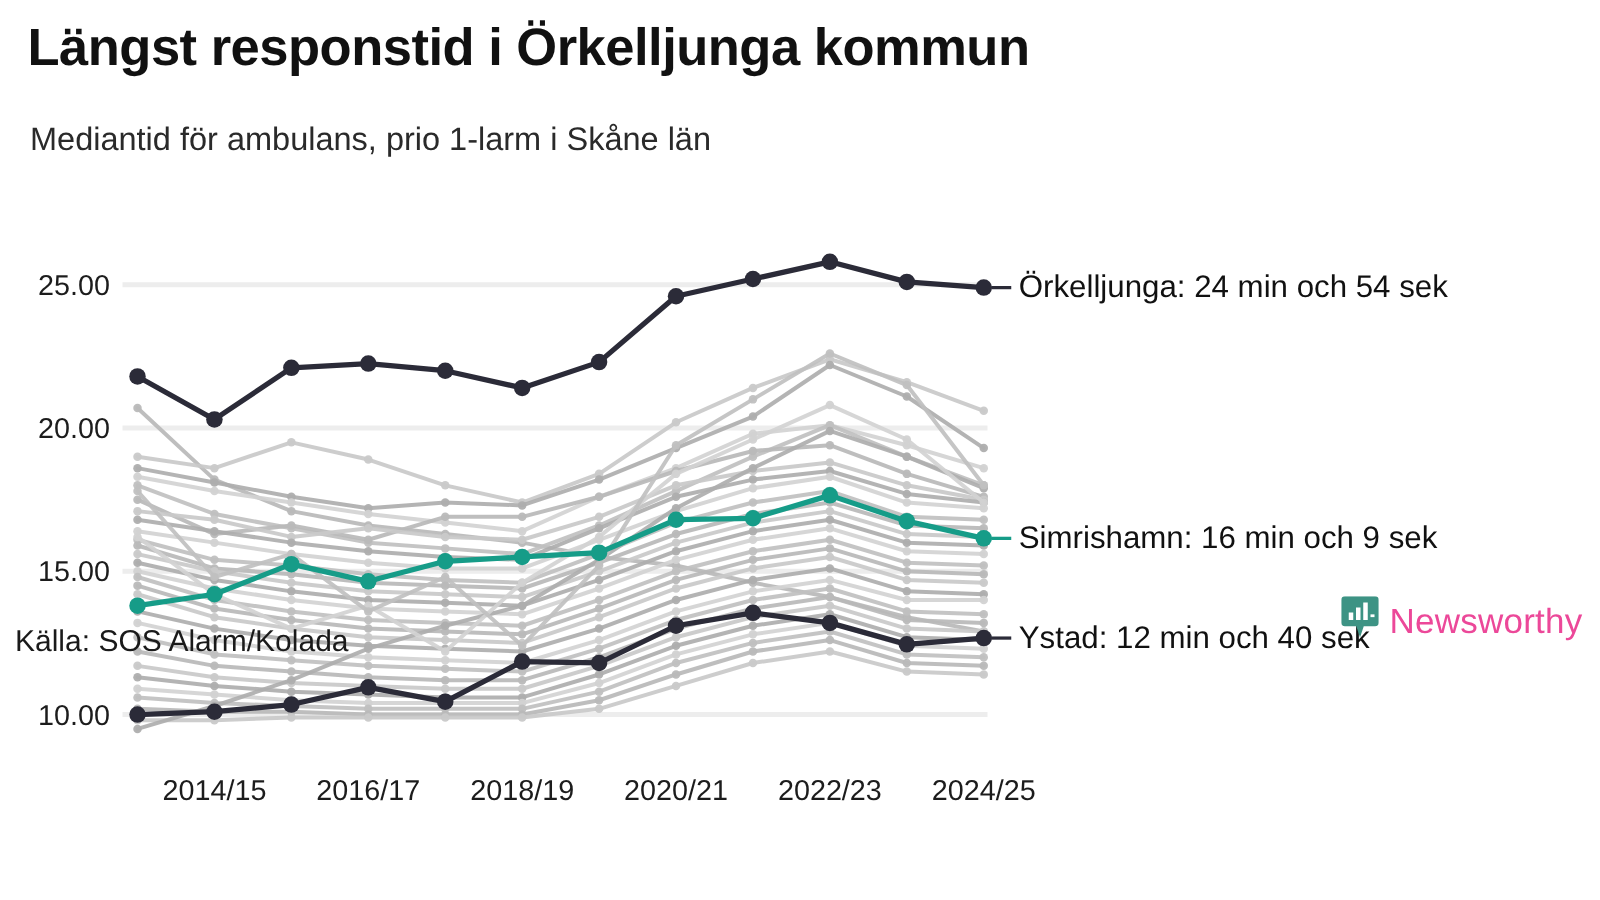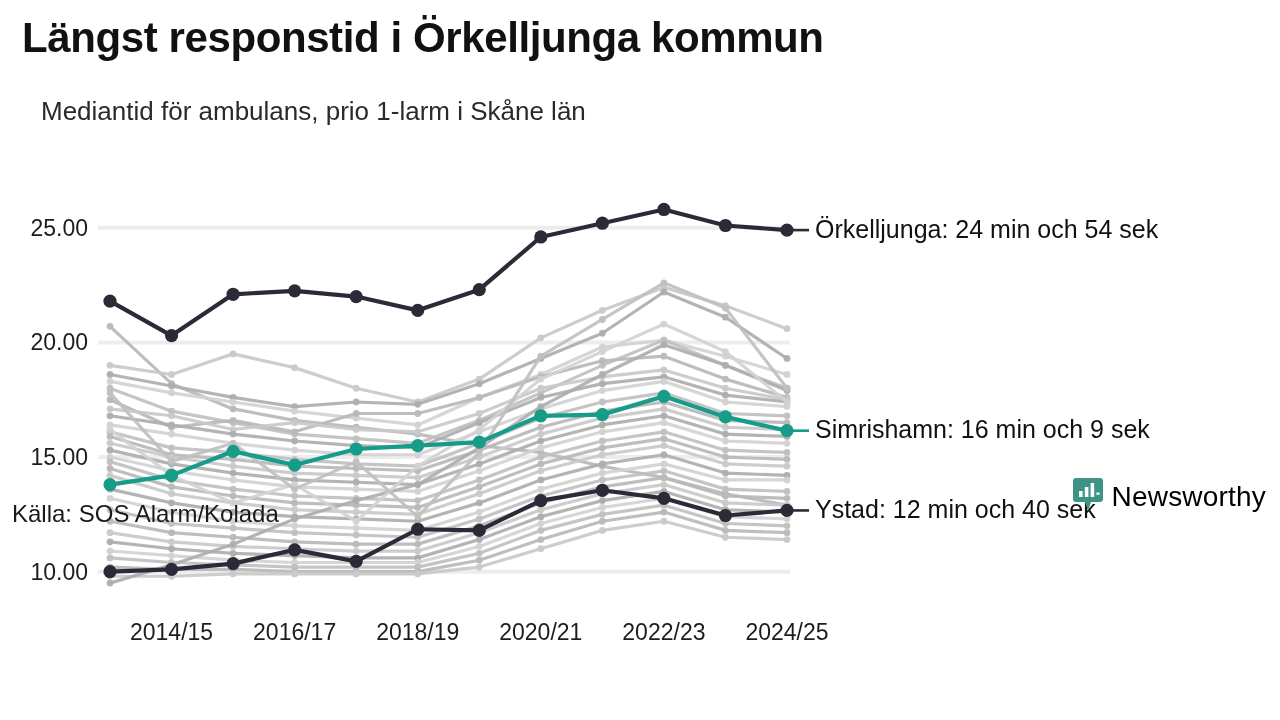--- a/index.html
+++ b/index.html
@@ -31,21 +31,21 @@
     width: 1180px;
     font-size: 42px;
     font-weight: bold;
     letter-spacing: -0.4px;
     color: #111111;
     line-height: 1.12;
     white-space: nowrap;
   }
   .subtitle {
     position: absolute;
-    left: 41px;
+    left: 24px;
     top: 96px;
     font-size: 26px;
     font-weight: normal;
     color: #2a2a2a;
     line-height: 1.2;
     white-space: nowrap;
   }
 
   
   .chart-wrap {
@@ -91,21 +91,21 @@
   .brand {
     position: absolute;
     right: 14px;
     bottom: 12px;
     display: flex;
     align-items: center;
     gap: 9px;
   }
   .brand-name {
     font-size: 28px;
-    color: #000000;
+    color: #ec4899;
     font-weight: normal;
     letter-spacing: 0.2px;
   }
 </style>
 </head>
 <body>
 
 <div class="page">
 
   <div class="title">Längst responstid i Örkelljunga kommun</div>

